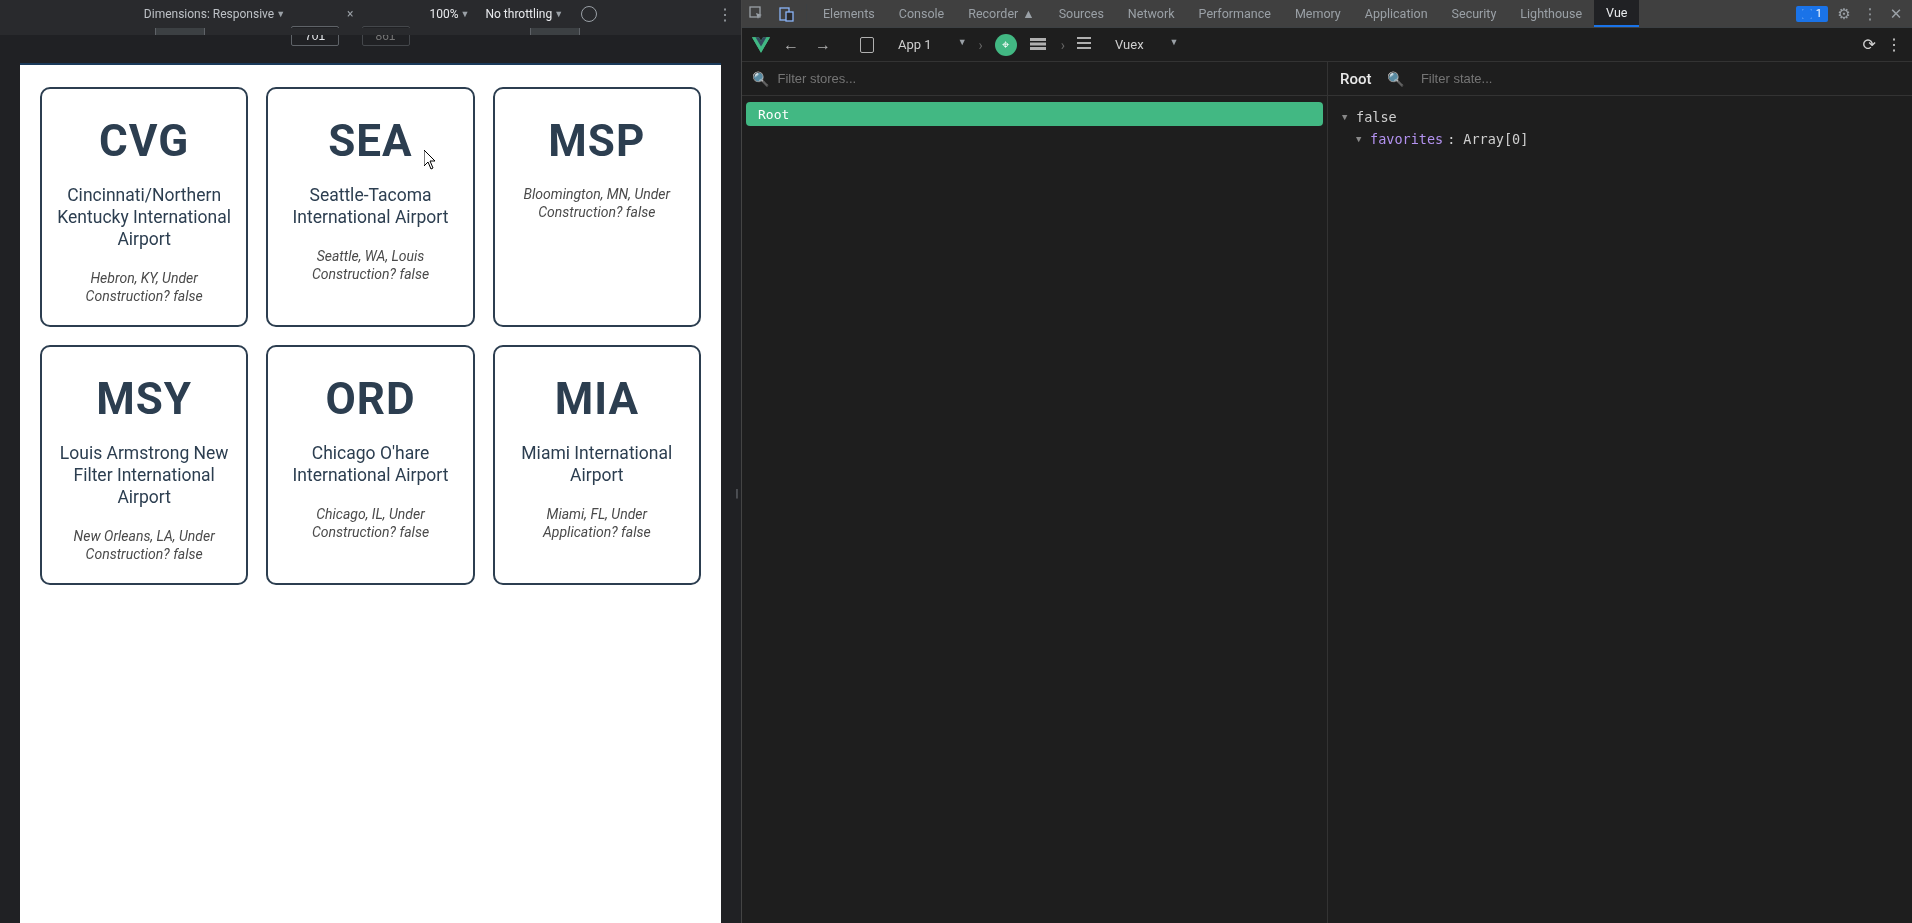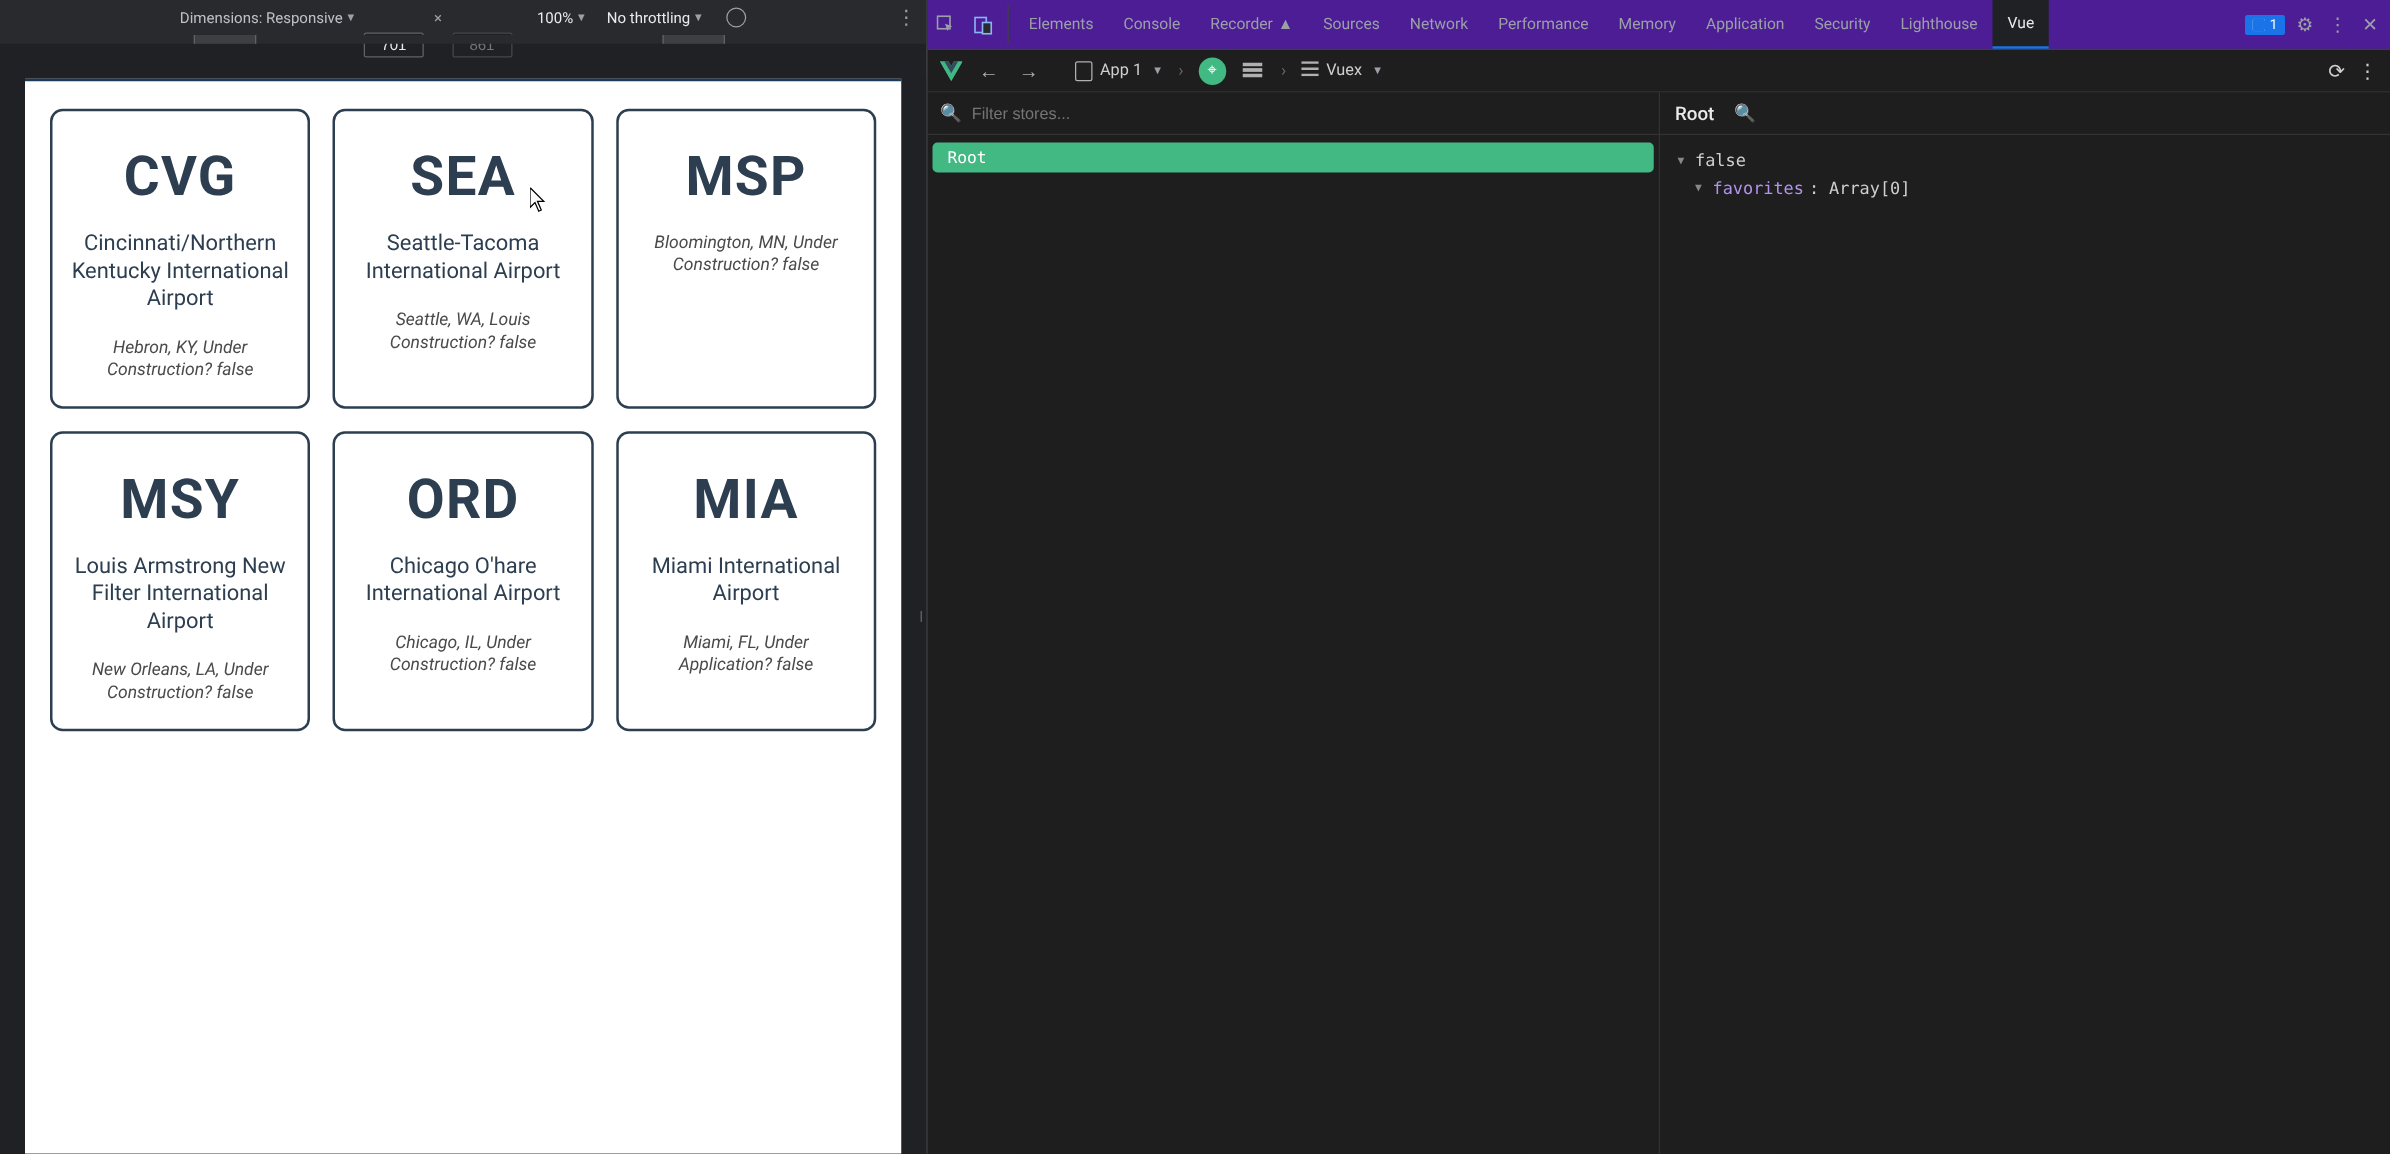--- a/index.html
+++ b/index.html
@@ -150,24 +150,24 @@
   }
 
   
   .devtools {
     flex: 1 1 auto;
     display: flex;
     flex-direction: column;
     background: #242424;
   }
   .dt-tabs {
-    height: 40px;
+    height: 28px;
     display: flex;
     align-items: stretch;
-    background: #4c1d95;
+    background: #404040;
     border-bottom: 1px solid #3c4043;
     font-size: 12.5px;
   }
   .dt-tab-icon {
     width: 30px;
     display: flex; align-items: center; justify-content: center;
     color: #9aa0a6;
   }
   .dt-tab {
     padding: 0 12px;
@@ -210,21 +210,21 @@
     color: #cfcfcf;
   }
   .vue-logo {
     width: 18px; height: 18px;
     position: relative;
   }
   .vue-logo svg { width: 18px; height: 18px; }
   .vh-btn { width: 22px; text-align: center; color: #b0b0b0; font-size: 16px; }
   .vh-sep { color: #666; font-size: 14px; padding: 0 2px; }
   .vh-app {
-    display: inline-flex; align-items: center; gap: 6px;
+    display: inline-flex; gap: 24px;
     color: #cfcfcf;
   }
   .vh-app .doc-icon {
     width: 14px; height: 16px;
     border: 1.5px solid #b0b0b0; border-radius: 2px;
   }
   .vh-pill-active {
     width: 22px; height: 22px;
     border-radius: 50%;
     background: #42b883;
@@ -504,20 +504,21 @@
         <div class="vb-tree">
           <div class="tree-row">
             <span>Root</span>
           </div>
         </div>
       </div>
       <div class="vb-right">
         <div class="vb-right-header">
           <span class="vb-right-title">Root</span>
           <span class="search-icon">🔍</span>
+          <input placeholder="Filter state..." style="">
         </div>
         <div class="state-tree">
           <div class="state-row">
             <span class="caret">▼</span>
             <span class="k-val">false</span>
           </div>
           <div class="state-row sub">
             <span class="caret">▼</span>
             <span class="k-key">favorites</span>
               <span class="k-colon">:</span>

